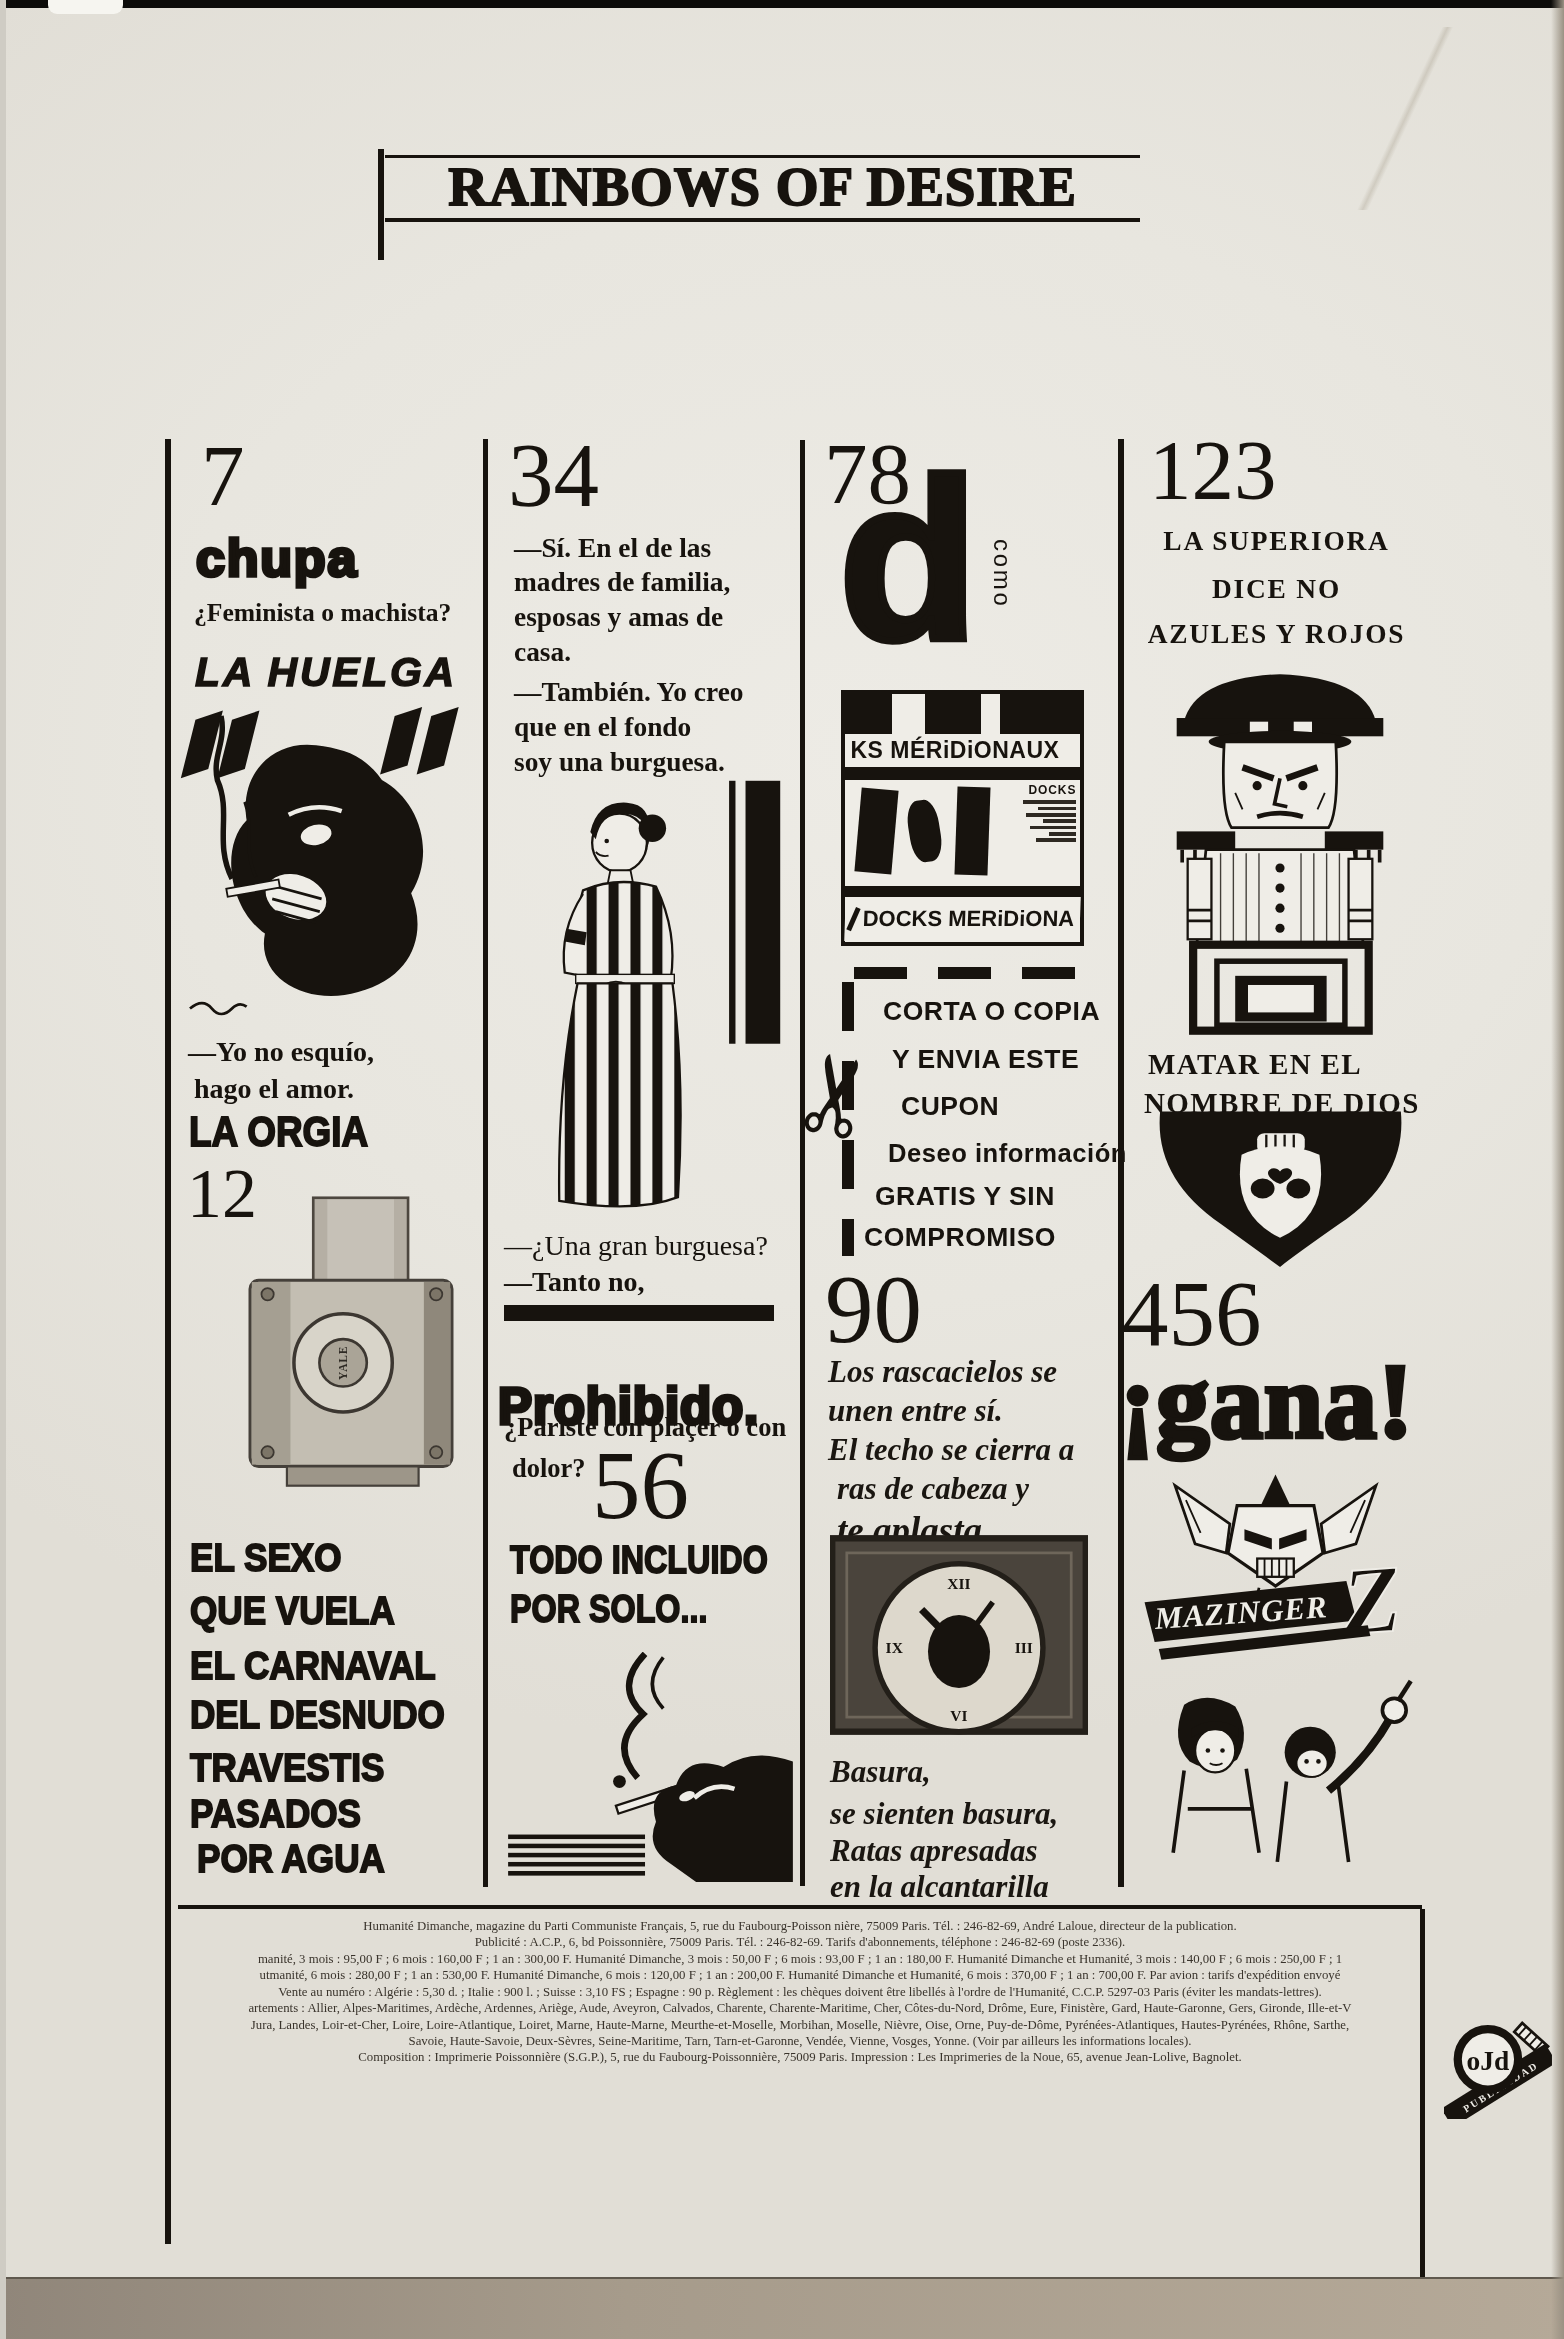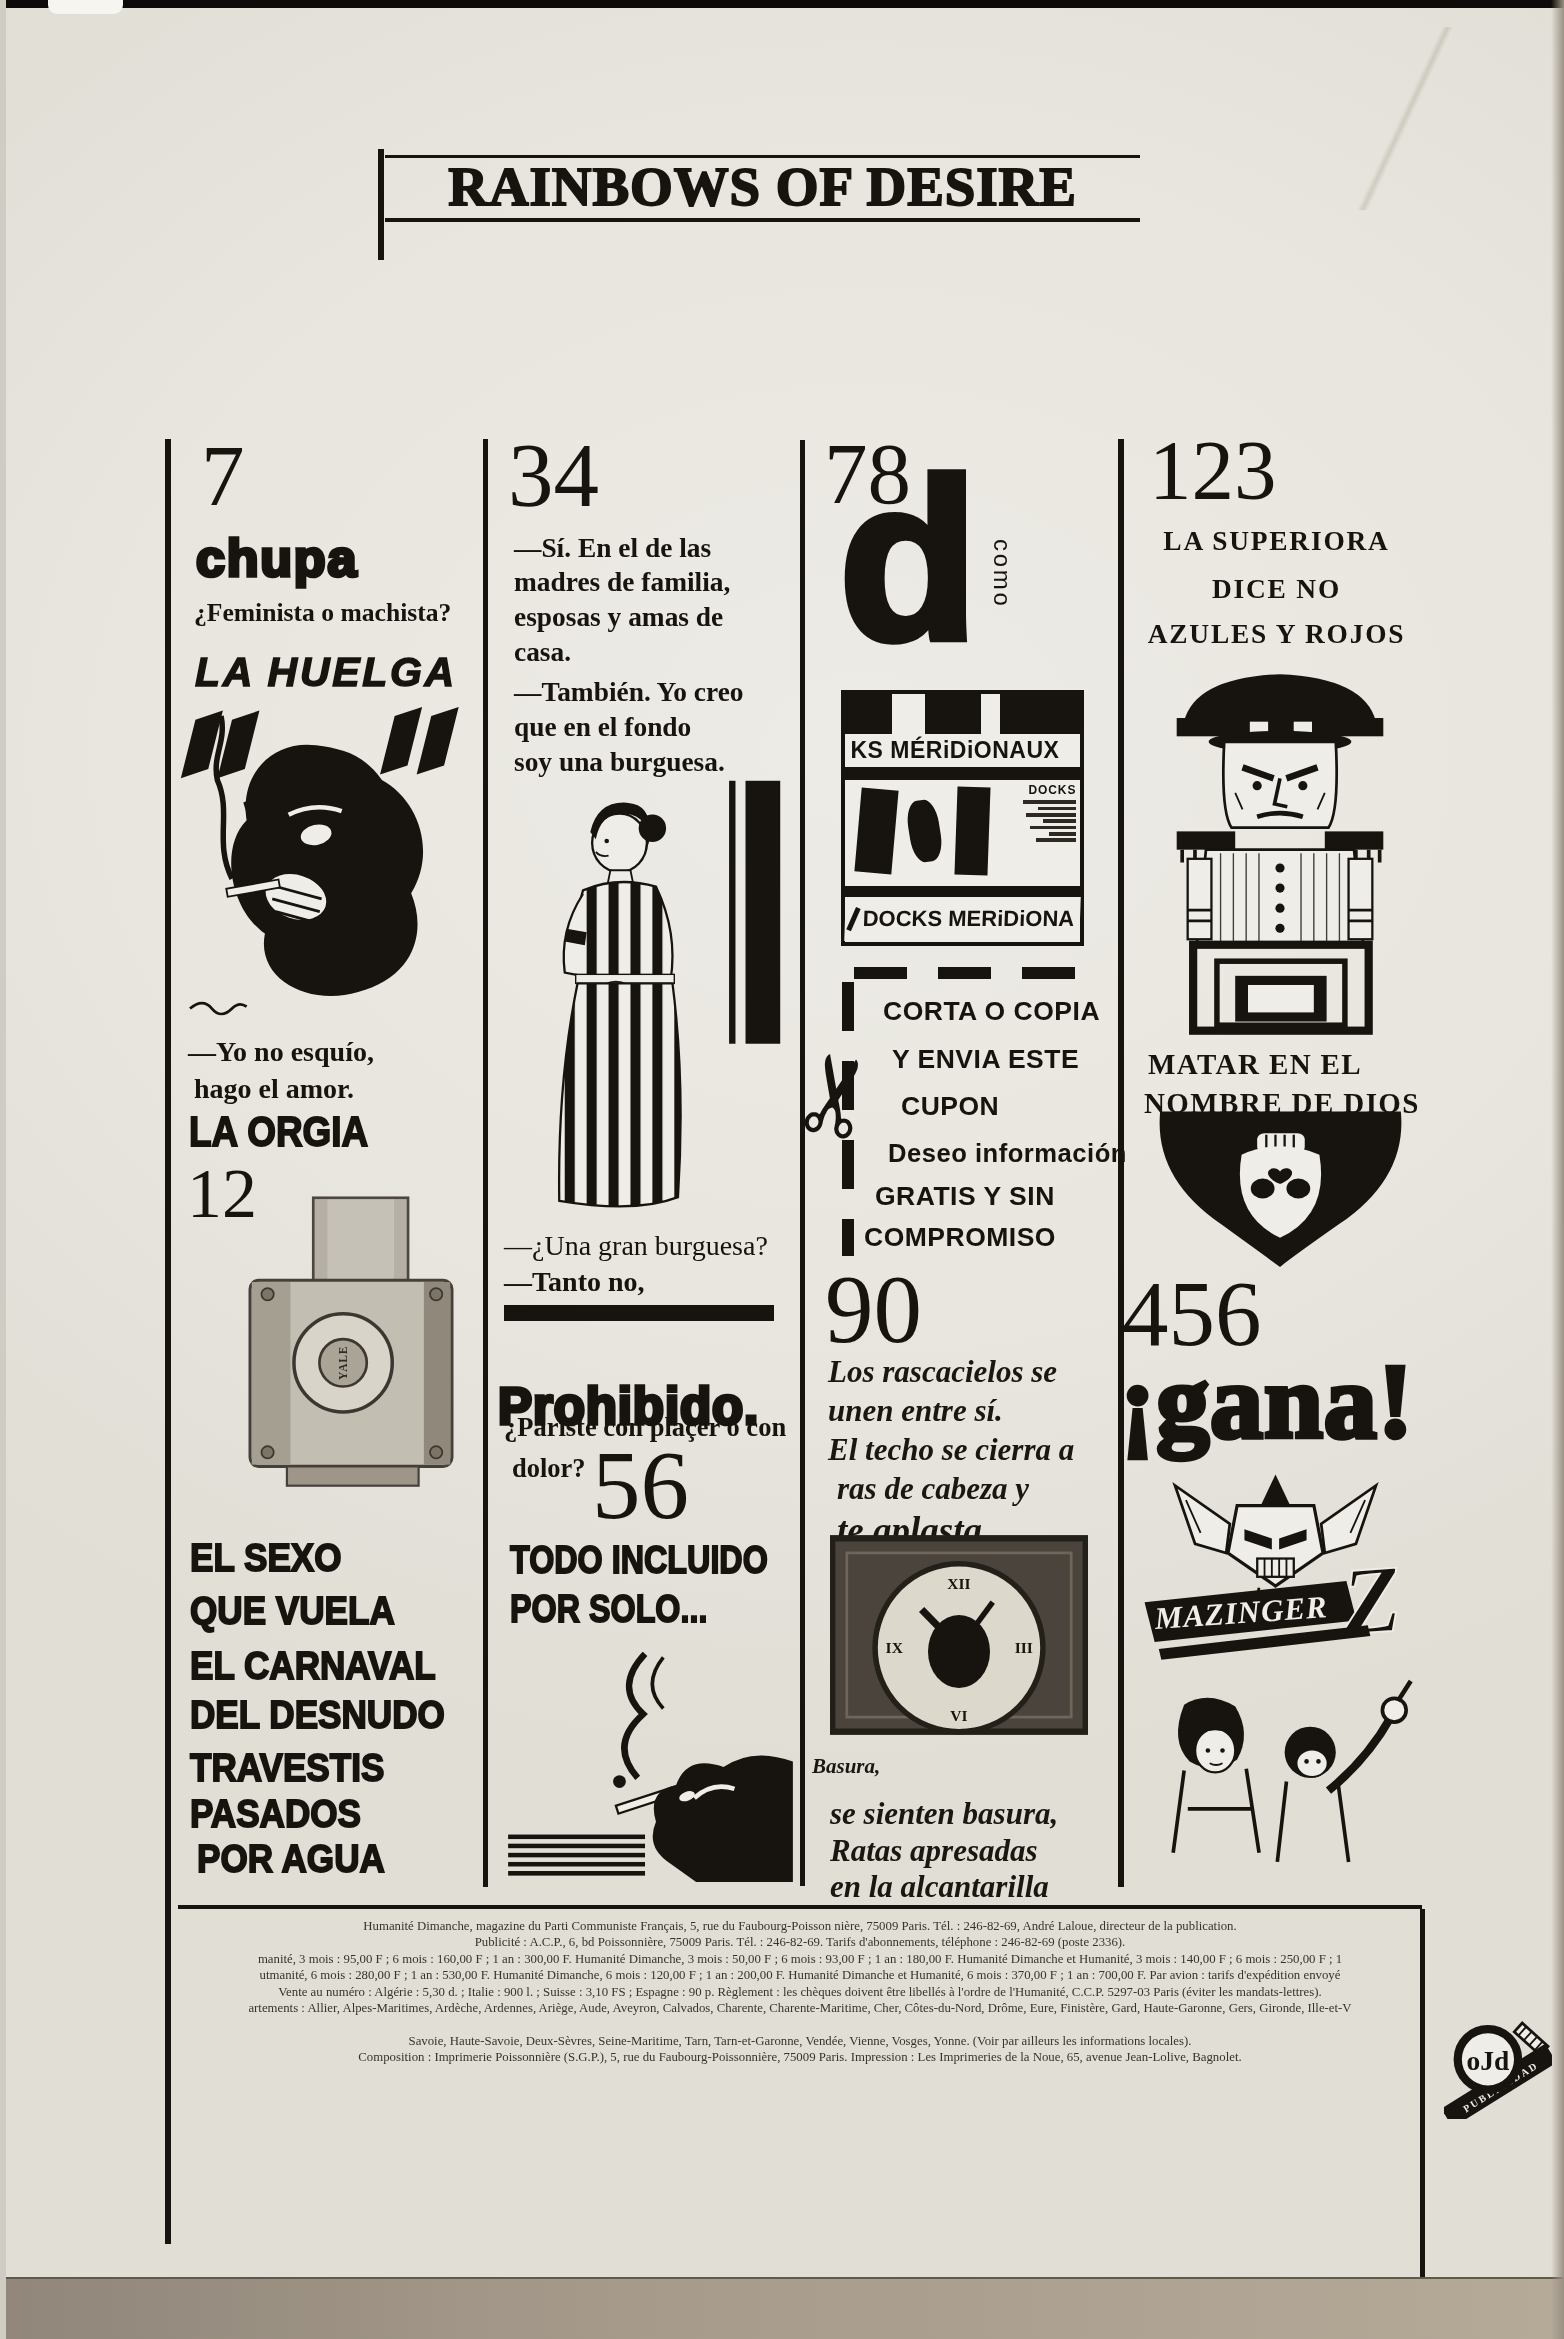--- a/index.html
+++ b/index.html
@@ -229,21 +229,21 @@
     <circle cx="141" cy="128" r="92" fill="#ddd8cc" stroke="#231f19" stroke-width="6"></circle>
     <text x="141" y="64" font-size="17" font-weight="bold" text-anchor="middle" fill="#17130e">XII</text>
     <text x="212" y="134" font-size="17" font-weight="bold" text-anchor="middle" fill="#17130e">III</text>
     <text x="141" y="208" font-size="17" font-weight="bold" text-anchor="middle" fill="#17130e">VI</text>
     <text x="70" y="134" font-size="17" font-weight="bold" text-anchor="middle" fill="#17130e">IX</text>
     <line x1="141" y1="128" x2="100" y2="86" stroke="#17130e" stroke-width="8"></line>
     <line x1="141" y1="128" x2="178" y2="78" stroke="#17130e" stroke-width="6"></line>
     <ellipse cx="141" cy="132" rx="34" ry="40" fill="#17130e"></ellipse>
   </svg>
 
-  <div class="iq" style="left:812px;top:1754px;font-size:21px;">Basura,</div>
+  <div class="iq" style="left:830px;top:1754px;font-size:31px;">Basura,</div>
   <div class="iq" style="left:830px;top:1796px;font-size:31px;">se sienten basura,</div>
   <div class="iq" style="left:830px;top:1833px;font-size:31px;">Ratas apresadas</div>
   <div class="iq" style="left:830px;top:1869px;font-size:31px;">en la alcantarilla</div>
 
   <div class="num" style="left:1149px;top:432px;font-size:85px;">123</div>
   <div class="quote" style="left:1131px;top:526px;width:291px;text-align:center;font-size:27.4px;letter-spacing:1.8px;">LA SUPERIORA</div>
   <div class="quote" style="left:1131px;top:574px;width:291px;text-align:center;font-size:27.4px;letter-spacing:1.8px;">DICE NO</div>
   <div class="quote" style="left:1131px;top:619px;width:291px;text-align:center;font-size:27.4px;letter-spacing:1.8px;">AZULES Y ROJOS</div>
 
   <svg class="abs" style="left:1140px;top:665px;" width="280" height="373" viewBox="0 0 306 408">
@@ -326,20 +326,21 @@
     <circle cx="288" cy="264" r="13" fill="#efede7" stroke="#17130e" stroke-width="4"></circle>
     <path d="M292,254 L306,232" stroke="#17130e" stroke-width="5"></path>
   </svg>
 
   <div class="colo-line" style="top:1919px;">Humanité Dimanche, magazine du Parti Communiste Français, 5, rue du Faubourg-Poisson nière, 75009 Paris. Tél. : 246-82-69, André Laloue, directeur de la publication.</div>
   <div class="colo-line" style="top:1935px;">Publicité : A.C.P., 6, bd Poissonnière, 75009 Paris. Tél. : 246-82-69. Tarifs d'abonnements, téléphone : 246-82-69 (poste 2336).</div>
   <div class="colo-line" style="top:1952px;">manité, 3 mois : 95,00 F ; 6 mois : 160,00 F ; 1 an : 300,00 F. Humanité Dimanche, 3 mois : 50,00 F ; 6 mois : 93,00 F ; 1 an : 180,00 F. Humanité Dimanche et Humanité, 3 mois : 140,00 F ; 6 mois : 250,00 F ; 1</div>
   <div class="colo-line" style="top:1968px;">utmanité, 6 mois : 280,00 F ; 1 an : 530,00 F. Humanité Dimanche, 6 mois : 120,00 F ; 1 an : 200,00 F. Humanité Dimanche et Humanité, 6 mois : 370,00 F ; 1 an : 700,00 F. Par avion : tarifs d'expédition envoyé</div>
   <div class="colo-line" style="top:1985px;">Vente au numéro : Algérie : 5,30 d. ; Italie : 900 l. ; Suisse : 3,10 FS ; Espagne : 90 p. Règlement : les chèques doivent être libellés à l'ordre de l'Humanité, C.C.P. 5297-03 Paris (éviter les mandats-lettres).</div>
   <div class="colo-line" style="top:2001px;">artements : Allier, Alpes-Maritimes, Ardèche, Ardennes, Ariège, Aude, Aveyron, Calvados, Charente, Charente-Maritime, Cher, Côtes-du-Nord, Drôme, Eure, Finistère, Gard, Haute-Garonne, Gers, Gironde, Ille-et-V</div>
+  <div class="colo-line" style="top:2018px;">Jura, Landes, Loir-et-Cher, Loire, Loire-Atlantique, Loiret, Marne, Haute-Marne, Meurthe-et-Moselle, Morbihan, Moselle, Nièvre, Oise, Orne, Puy-de-Dôme, Pyrénées-Atlantiques, Hautes-Pyrénées, Rhône, Sarthe,</div>
   <div class="colo-line" style="top:2034px;">Savoie, Haute-Savoie, Deux-Sèvres, Seine-Maritime, Tarn, Tarn-et-Garonne, Vendée, Vienne, Vosges, Yonne. (Voir par ailleurs les informations locales).</div>
   <div class="colo-line" style="top:2050px;">Composition : Imprimerie Poissonnière (S.G.P.), 5, rue du Faubourg-Poissonnière, 75009 Paris. Impression : Les Imprimeries de la Noue, 65, avenue Jean-Lolive, Bagnolet.</div>
 
   <svg class="abs" style="left:1444px;top:2018px;" width="108" height="101" viewBox="0 0 118 110">
     <g transform="rotate(42 92 22)">
       <rect x="76" y="14" width="38" height="13" fill="#efede7" stroke="#17130e" stroke-width="3"></rect>
       <path d="M82,14 v13 M90,14 v13 M98,14 v13 M106,14 v13" stroke="#17130e" stroke-width="2"></path>
     </g>
     <g transform="rotate(-32 59 72)">
       <rect x="-8" y="62" width="134" height="24" fill="#17130e"></rect>

